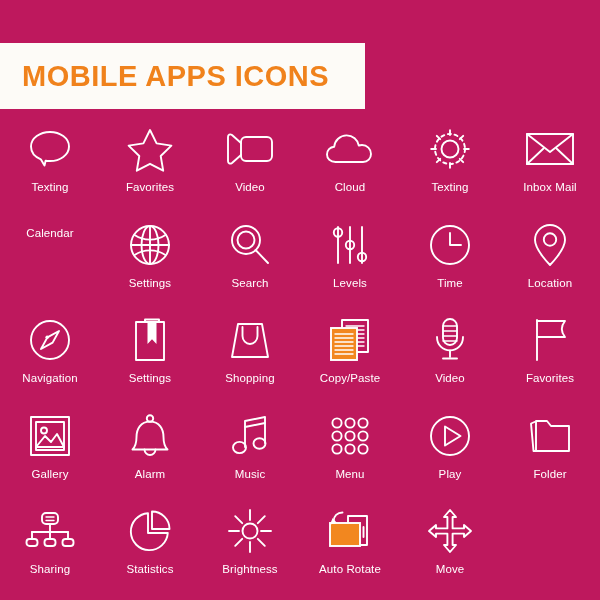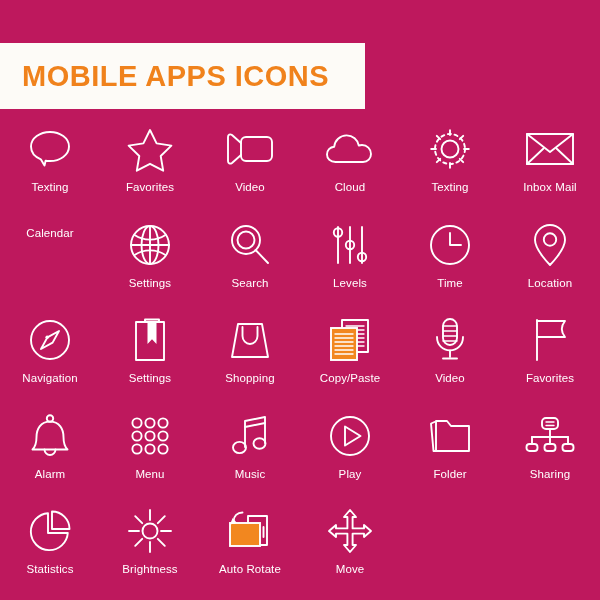--- a/index.html
+++ b/index.html
@@ -334,61 +334,72 @@
       <div class="icon-art">
         <svg width="40" height="46" viewBox="0 0 40 46">
           <line class="stroke" x1="7" y1="3" x2="7" y2="43"></line>
           <path class="stroke" d="M7 4 L35 4 C31 9 31 15 35 20 L7 20"></path>
         </svg>
       </div>
       <div class="icon-label">Favorites</div>
     </div>
 
 
+    <div class="icon-cell">
+      <div class="icon-art">
+        <svg width="44" height="44" viewBox="0 0 44 44">
+          <rect class="stroke" x="3" y="3" width="38" height="38"></rect>
+          <rect class="stroke" x="8" y="8" width="28" height="28"></rect>
+          <circle class="stroke" cx="16" cy="16.5" r="3"></circle>
+          <path class="stroke" d="M8 33 L17 22 L23 28 L29 20 L36 33 Z"></path>
+        </svg>
+      </div>
+      <div class="icon-label">Gallery</div>
+    </div>
 
     <div class="icon-cell">
       <div class="icon-art">
         <svg width="42" height="44" viewBox="0 0 42 44">
           <circle class="stroke" cx="21" cy="4.5" r="3.2"></circle>
           <path class="stroke" d="M21 7.6 C11.5 7.6 7.5 15 7.5 23 C7.5 29 6 33 3.5 35.5 L38.5 35.5 C36 33 34.5 29 34.5 23 C34.5 15 30.5 7.6 21 7.6 Z"></path>
           <path class="stroke" d="M15.5 35.5 C15.5 38.6 18 41 21 41 C24 41 26.5 38.6 26.5 35.5"></path>
         </svg>
       </div>
       <div class="icon-label">Alarm</div>
+    </div>
+
+    <div class="icon-cell">
+      <div class="icon-art">
+        <svg width="40" height="44" viewBox="0 0 40 44">
+          <path class="stroke" d="M15 33 L15 7 L35 3 L35 29"></path>
+          <line class="stroke" x1="15" y1="13" x2="35" y2="9"></line>
+          <ellipse class="stroke" cx="9.5" cy="33.5" rx="6.5" ry="5.6"></ellipse>
+          <ellipse class="stroke" cx="29.5" cy="29.5" rx="6" ry="5.2"></ellipse>
+        </svg>
+      </div>
+      <div class="icon-label">Music</div>
     </div>
 
     <div class="icon-cell">
       <div class="icon-art">
         <svg width="42" height="42" viewBox="0 0 42 42">
           <g class="stroke">
             <circle cx="8" cy="8" r="4.6"></circle>
             <circle cx="21" cy="8" r="4.6"></circle>
             <circle cx="34" cy="8" r="4.6"></circle>
             <circle cx="8" cy="21" r="4.6"></circle>
             <circle cx="21" cy="21" r="4.6"></circle>
             <circle cx="34" cy="21" r="4.6"></circle>
             <circle cx="8" cy="34" r="4.6"></circle>
             <circle cx="21" cy="34" r="4.6"></circle>
             <circle cx="34" cy="34" r="4.6"></circle>
           </g>
         </svg>
       </div>
       <div class="icon-label">Menu</div>
-    </div>
-
-    <div class="icon-cell">
-      <div class="icon-art">
-        <svg width="40" height="44" viewBox="0 0 40 44">
-          <path class="stroke" d="M15 33 L15 7 L35 3 L35 29"></path>
-          <line class="stroke" x1="15" y1="13" x2="35" y2="9"></line>
-          <ellipse class="stroke" cx="9.5" cy="33.5" rx="6.5" ry="5.6"></ellipse>
-          <ellipse class="stroke" cx="29.5" cy="29.5" rx="6" ry="5.2"></ellipse>
-        </svg>
-      </div>
-      <div class="icon-label">Music</div>
     </div>
 
     <div class="icon-cell">
       <div class="icon-art">
         <svg width="44" height="44" viewBox="0 0 44 44">
           <circle class="stroke" cx="22" cy="22" r="19"></circle>
           <path class="stroke" d="M17 12.5 L32.5 22 L17 31.5 Z"></path>
         </svg>
       </div>
       <div class="icon-label">Play</div>

